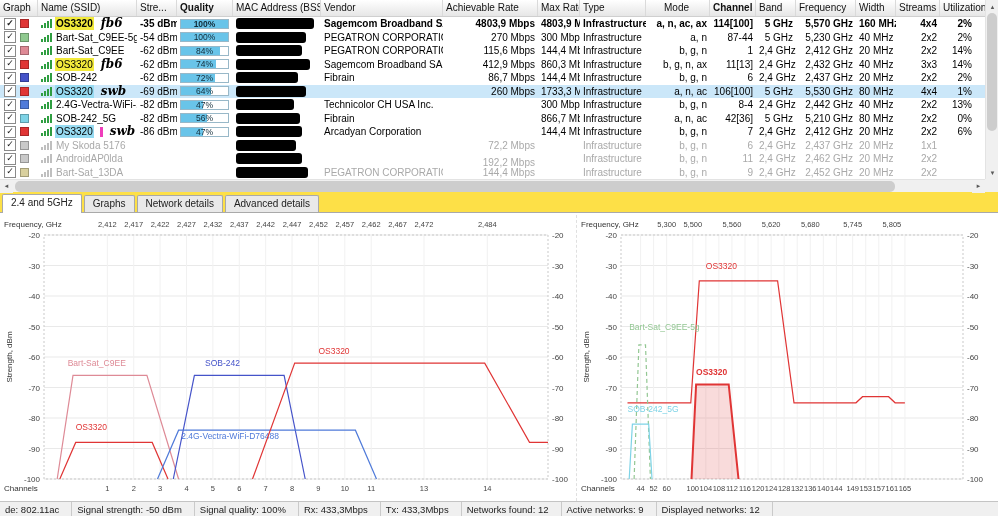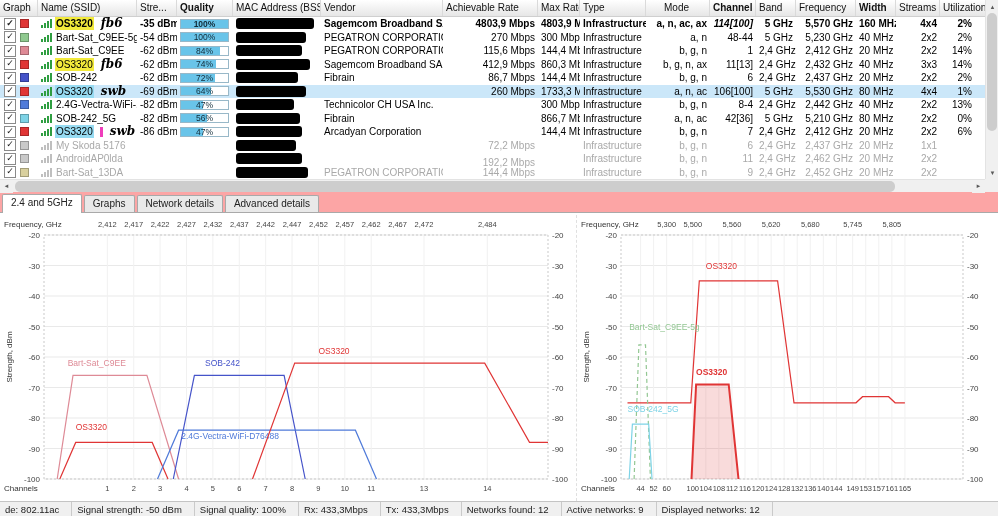--- a/index.html
+++ b/index.html
@@ -34,21 +34,21 @@
   .vscroll{width:13px;background:#f0f0f0;display:flex;flex-direction:column;border-left:1px solid #e3e3e3;box-sizing:border-box}
   .sarrow{height:13px;width:13px;font-size:6px;color:#5a5a5a;display:flex;align-items:center;justify-content:center;background:#f0f0f0;flex:none}
   .vtrack{flex:1;position:relative}
   .vthumb{position:absolute;top:0;left:1px;right:1px;height:118px;background:#cdcdcd;border-radius:5px}
   .hrow{display:flex;height:13px}
   .hscroll{width:985px;display:flex;background:#f0f0f0;border-top:1px solid #e3e3e3;box-sizing:border-box;align-items:center}
   .htrack{flex:1;position:relative;height:13px}
   .hthumb{position:absolute;left:2px;top:1px;bottom:1px;width:880px;background:#cdcdcd;border-radius:5px}
   .corner{width:13px;background:#f0f0f0}
   
-  .tabs{height:21px;display:flex;align-items:flex-end;padding-left:2px;background:#fca5a5;border-bottom:1px solid #a9a9a9;box-sizing:border-box}
+  .tabs{height:21px;display:flex;align-items:flex-end;padding-left:2px;background:#fde047;border-bottom:1px solid #a9a9a9;box-sizing:border-box}
   .tab{font-size:10px;padding:2px 8px;background:#e9e9e9;border:1px solid #a9a9a9;border-bottom:none;margin-right:2px;border-radius:2px 2px 0 0;height:17px;box-sizing:border-box;color:#222;white-space:nowrap}
   .tab.active{background:#fff;height:19px;position:relative;z-index:2;margin-bottom:-1px}
   
   .charts{height:288px;background:#fff;display:flex;padding:2px 0 0 2px;box-sizing:border-box}
   .chartbox{flex:none}
   .cb2{border-left:1px dashed #e0e0e0;margin-left:2px;padding-left:2px}
   svg text{font-family:"Liberation Sans",sans-serif}
   
   .statusbar{height:15px;background:#f0f0f0;border-top:1px solid #c4c4c4;display:flex;font-size:9.5px;color:#222;box-sizing:border-box;align-items:center;overflow:hidden}
   .sitem{padding:0 12px 0 5px;border-right:1px solid #cacaca;height:100%;display:flex;align-items:center;white-space:nowrap}
@@ -66,21 +66,21 @@
           <div class="th" style="width: 56px; font-weight: bold;">Quality</div>
           <div class="th" style="width: 88px;">MAC Address (BSSID)</div>
           <div class="th" style="width: 122px;">Vendor</div>
           <div class="th ar" style="width: 95px;">Achievable Rate</div>
           <div class="th ar" style="width: 42px;">Max Rate</div>
           <div class="th" style="width: 66px;">Type</div>
           <div class="th ar" style="width: 64px;">Mode</div>
           <div class="th ar" style="width: 46px; font-weight: bold;">Channel</div>
           <div class="th ar" style="width: 40px;">Band</div>
           <div class="th ar" style="width: 60px;">Frequency</div>
-          <div class="th ar" style="width: 40px; font-weight: bold;">Width</div>
+          <div class="th ar" style="width: 40px;">Width</div>
           <div class="th ar" style="width: 44px;">Streams</div>
           <div class="th ar" style="width: 46px;">Utilization</div>
         </div>
       <div id="tbody">
           <div class="trow b">
             <div class="td gcell" style="width: 38px;">
               <div class="cbx">✓</div>
               <div class="swatch" style="background: rgb(224, 53, 53);"></div>
             </div>
             <div class="td ncell" style="width: 99px;">
@@ -101,21 +101,21 @@
               </div>
             </div>
             <div class="td" style="width: 88px;">
               <div class="macblob" style="width: 78px;"></div>
             </div>
             <div class="td" style="width: 122px;">Sagemcom Broadband SAS</div>
             <div class="td ar" style="width: 95px;">4803,9 Mbps</div>
             <div class="td ar" style="width: 42px;">4803,9 Mbps</div>
             <div class="td" style="width: 66px;">Infrastructure</div>
             <div class="td ar" style="width: 64px;">a, n, ac, ax</div>
-            <div class="td ar" style="width: 46px; font-style: italic;">114[100]</div>
+            <div class="td ar" style="width: 46px;">114[100]</div>
             <div class="td ar" style="width: 40px;">5 GHz</div>
             <div class="td ar" style="width: 60px;">5,570 GHz</div>
             <div class="td ar" style="width: 40px;">160 MHz</div>
             <div class="td ar" style="width: 44px;">4x4</div>
             <div class="td ar" style="width: 46px; padding-right: 14px;">2%</div>
           </div>
           <div class="trow">
             <div class="td gcell" style="width: 38px;">
               <div class="cbx">✓</div>
               <div class="swatch" style="background: rgb(143, 201, 143);"></div>
@@ -137,21 +137,21 @@
               </div>
             </div>
             <div class="td" style="width: 88px;">
               <div class="macblob" style="width: 70px;"></div>
             </div>
             <div class="td" style="width: 122px;">PEGATRON CORPORATION</div>
             <div class="td ar" style="width: 95px;">270 Mbps</div>
             <div class="td ar" style="width: 42px;">300 Mbps</div>
             <div class="td" style="width: 66px;">Infrastructure</div>
             <div class="td ar" style="width: 64px;">a, n</div>
-            <div class="td ar" style="width: 46px;">48-44</div>
+            <div class="td ar" style="width: 46px;">87-44</div>
             <div class="td ar" style="width: 40px;">5 GHz</div>
             <div class="td ar" style="width: 60px;">5,230 GHz</div>
             <div class="td ar" style="width: 40px;">40 MHz</div>
             <div class="td ar" style="width: 44px;">2x2</div>
             <div class="td ar" style="width: 46px; padding-right: 14px;">2%</div>
           </div>
           <div class="trow">
             <div class="td gcell" style="width: 38px;">
               <div class="cbx">✓</div>
               <div class="swatch" style="background: rgb(222, 138, 150);"></div>

